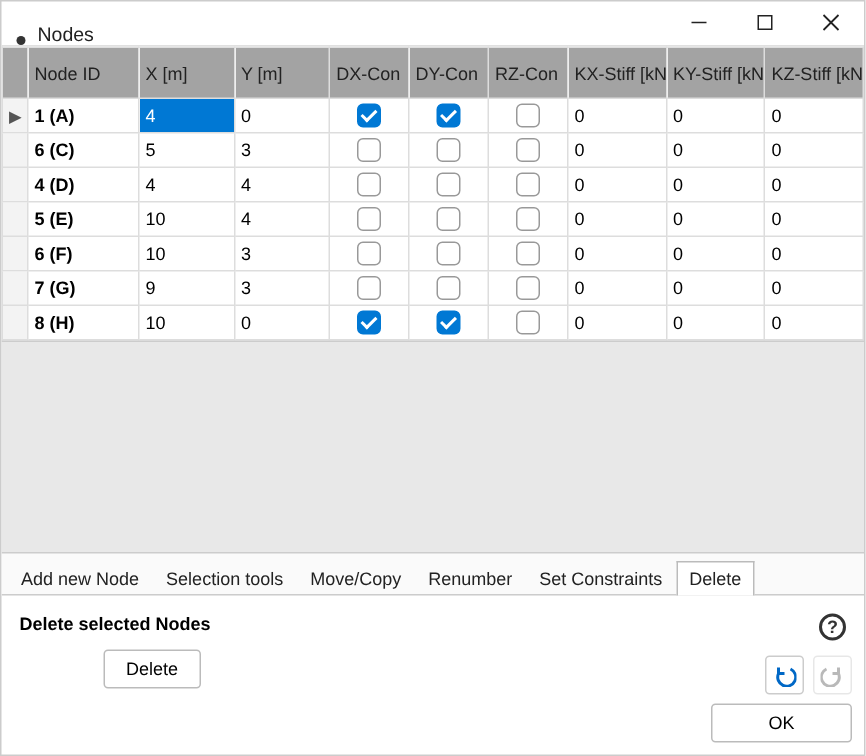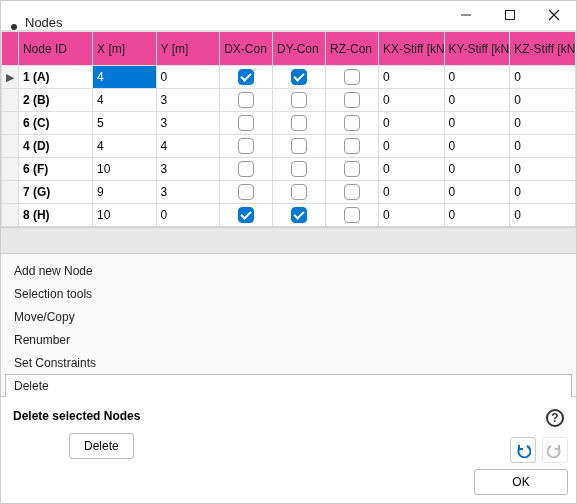--- a/index.html
+++ b/index.html
@@ -42,21 +42,21 @@
   th, td {
     border: 1px solid #ddd;
     padding: 3px 4px;
     text-align: left;
     height: 22px;
     font-size: 12px;
     overflow: hidden;
     white-space: nowrap;
   }
   th {
-    background: #ec4899;
+    background: #a3a3a3;
     font-weight: normal;
     color: #222;
     height: 34px;
     vertical-align: middle;
   }
   col.c-mark { width: 16px; }
   col.c-id   { width: 70px; }
   col.c-xy   { width: 60px; }
   col.c-chk  { width: 50px; }
   col.c-stf  { width: 62px; }
@@ -91,21 +91,20 @@
     flex: 1 1 auto;
     border-top: 1px solid #ccc;
   }
   .tabs {
     display: flex;
     border-top: 1px solid #ccc;
     border-bottom: 1px solid #ccc;
     background: #fafafa;
     padding: 4px 4px 0 4px;
     gap: 0;
-    flex-direction: column;
   }
   .tab {
     padding: 4px 8px;
     border: 1px solid transparent;
     border-bottom: none;
     color: #222;
     font-size: 12px;
     position: relative;
     top: 1px;
     cursor: default;
@@ -217,46 +216,46 @@
           <td>0</td>
           <td class="chk"><span class="checkbox checked"></span></td>
           <td class="chk"><span class="checkbox checked"></span></td>
           <td class="chk"><span class="checkbox"></span></td>
           <td>0</td>
           <td>0</td>
           <td>0</td>
         </tr>
         <tr>
           <td class="mark"></td>
-          <td class="id">2 (B)</td>
-          <td>4</td>
-          <td>3</td>
-          <td class="chk"><span class="checkbox"></span></td>
-          <td class="chk"><span class="checkbox"></span></td>
-          <td class="chk"><span class="checkbox"></span></td>
-          <td>0</td>
-          <td>0</td>
-          <td>0</td>
-        </tr>
-        <tr>
-          <td class="mark"></td>
           <td class="id">6 (C)</td>
           <td>5</td>
           <td>3</td>
           <td class="chk"><span class="checkbox"></span></td>
           <td class="chk"><span class="checkbox"></span></td>
           <td class="chk"><span class="checkbox"></span></td>
           <td>0</td>
           <td>0</td>
           <td>0</td>
         </tr>
         <tr>
           <td class="mark"></td>
           <td class="id">4 (D)</td>
           <td>4</td>
+          <td>4</td>
+          <td class="chk"><span class="checkbox"></span></td>
+          <td class="chk"><span class="checkbox"></span></td>
+          <td class="chk"><span class="checkbox"></span></td>
+          <td>0</td>
+          <td>0</td>
+          <td>0</td>
+        </tr>
+        <tr>
+          <td class="mark"></td>
+          <td class="id">5 (E)</td>
+          <td>10</td>
           <td>4</td>
           <td class="chk"><span class="checkbox"></span></td>
           <td class="chk"><span class="checkbox"></span></td>
           <td class="chk"><span class="checkbox"></span></td>
           <td>0</td>
           <td>0</td>
           <td>0</td>
         </tr>
         <tr>
           <td class="mark"></td>

